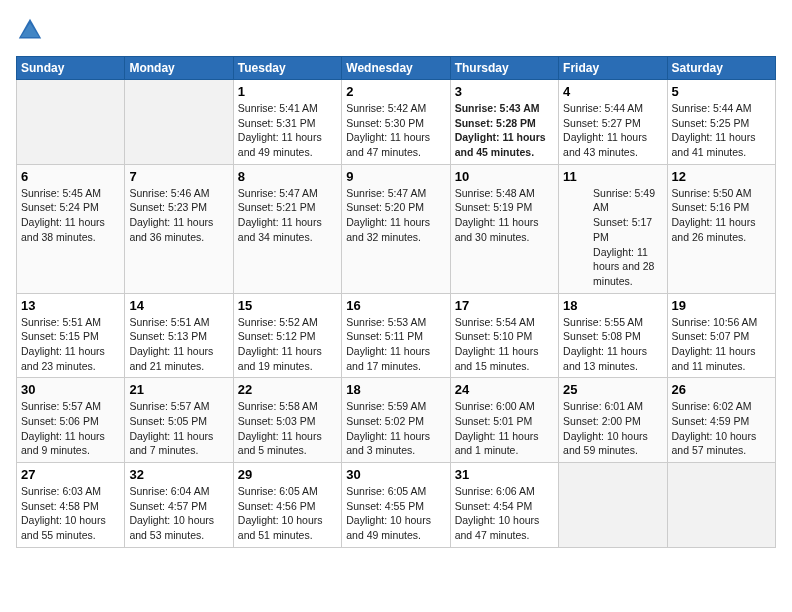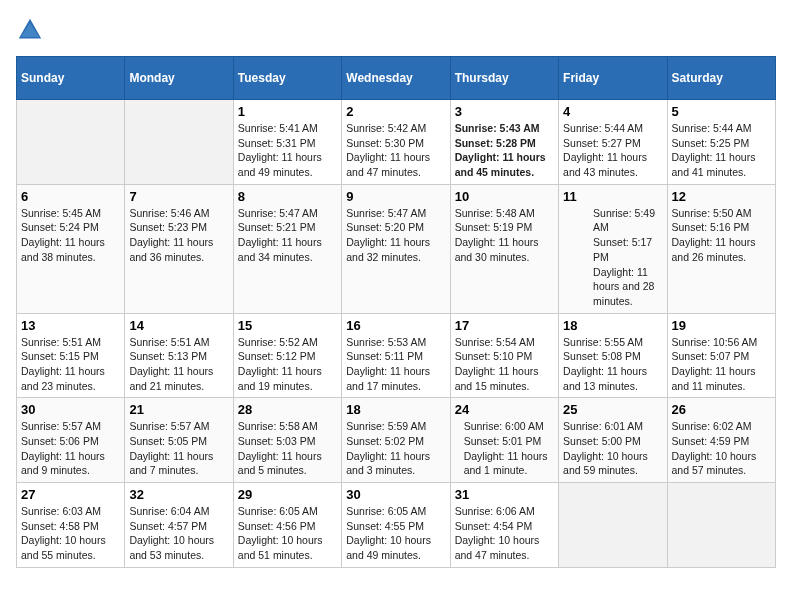--- a/index.html
+++ b/index.html
@@ -47,21 +47,21 @@
       color: #555;
     }
     table {
       width: 100%;
       border-collapse: collapse;
       font-size: 11px;
     }
     thead tr th {
       background: #2a6db5;
       color: #fff;
-      padding: 14px 4px;
+      padding: 4px 4px;
       text-align: left;
       font-size: 12px;
       font-weight: bold;
       border: 1px solid #1a5a9a;
     }
     tbody tr td {
       border: 1px solid #ccc;
       vertical-align: top;
       padding: 4px;
       height: 80px;
@@ -249,41 +249,41 @@
 Sunset: 5:06 PM
 Daylight: 11 hours and 9 minutes.</div>
         </td>
         <td>
           <div class="day-num">21</div>
           <div class="day-info" style="white-space: pre-line;">Sunrise: 5:57 AM
 Sunset: 5:05 PM
 Daylight: 11 hours and 7 minutes.</div>
         </td>
         <td>
-          <div class="day-num">28</div>
+          <div class="day-num">22</div>
           <div class="day-info" style="white-space: pre-line;">Sunrise: 5:58 AM
 Sunset: 5:03 PM
 Daylight: 11 hours and 5 minutes.</div>
         </td>
         <td>
           <div class="day-num">18</div>
           <div class="day-info" style="white-space: pre-line;">Sunrise: 5:59 AM
 Sunset: 5:02 PM
 Daylight: 11 hours and 3 minutes.</div>
         </td>
         <td>
           <div class="day-num">24</div>
-          <div class="day-info" style="white-space: pre-line; margin-left: 9px;">Sunrise: 6:00 AM
+          <div class="day-info" style="white-space: pre-line;">Sunrise: 6:00 AM
 Sunset: 5:01 PM
 Daylight: 11 hours and 1 minute.</div>
         </td>
         <td>
           <div class="day-num">25</div>
           <div class="day-info" style="white-space: pre-line;">Sunrise: 6:01 AM
-Sunset: 5:00 PM
+Sunset: 2:00 PM
 Daylight: 10 hours and 59 minutes.</div>
         </td>
         <td>
           <div class="day-num">26</div>
           <div class="day-info" style="white-space: pre-line;">Sunrise: 6:02 AM
 Sunset: 4:59 PM
 Daylight: 10 hours and 57 minutes.</div>
         </td>
       </tr>
       <tr>

